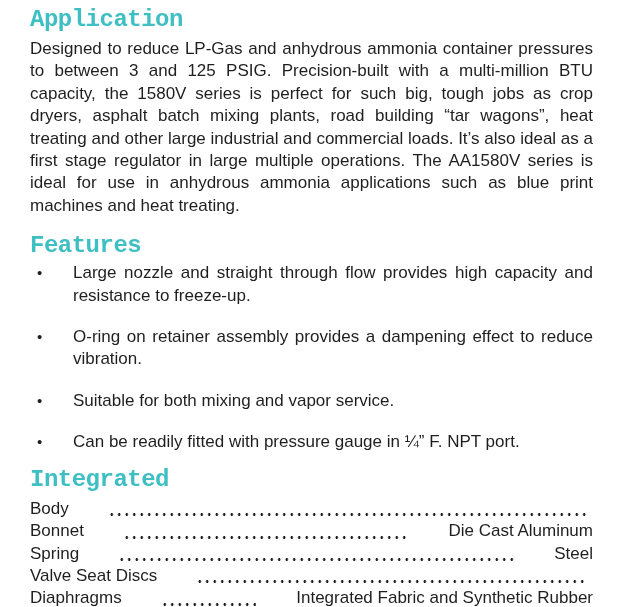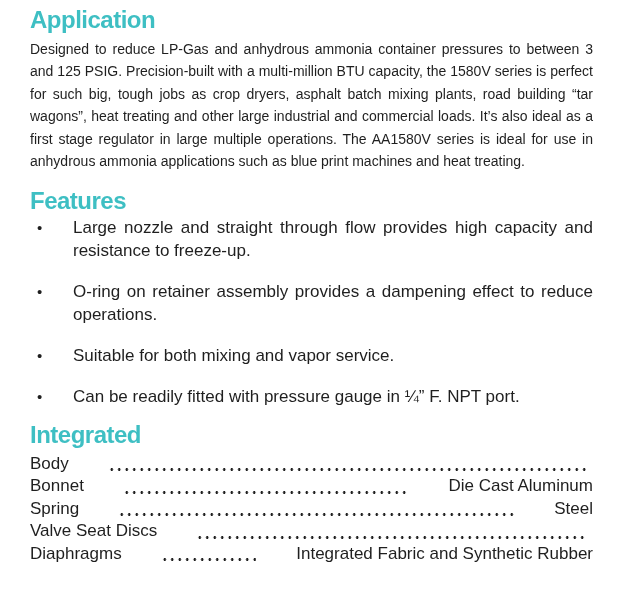--- a/index.html
+++ b/index.html
@@ -15,30 +15,30 @@
     color: #1f1f1f;
   }
   .page {
     box-sizing: border-box;
     width: 621px;
     height: 607px;
     padding: 6px 28px 0 30px;
   }
   h2.section-heading {
     margin: 0;
-    font-family: Liberation Sans, sans-serif;
+    font-family: Liberation Mono, monospace;
     font-weight: 700;
     font-size: 24px;
     line-height: 28px;
     letter-spacing: -0.5px;
     color: #3EBFC3;
   }
   .app-body {
     margin: 4px 0 2px 0;
-    font-size: 14px;
+    font-size: 17px;
     line-height: 22.4px;
     text-align: justify;
   }
   .features-section { margin-top: 15px; }
   ul.features-list {
     list-style: none;
     margin: 2px 0 0 0;
     padding: 0;
   }
   ul.features-list li {
@@ -92,21 +92,21 @@
 
   <section class="features-section">
     <h2 class="section-heading">Features</h2>
     <ul class="features-list">
       <li>
         <span class="bullet">•</span>
         <span class="bullet-text">Large nozzle and straight through flow provides high capacity and resistance to freeze-up.</span>
       </li>
       <li>
         <span class="bullet">•</span>
-        <span class="bullet-text">O-ring on retainer assembly provides a dampening effect to reduce operations.</span>
+        <span class="bullet-text">O-ring on retainer assembly provides a dampening effect to reduce vibration.</span>
       </li>
       <li>
         <span class="bullet">•</span>
         <span class="bullet-text">Suitable for both mixing and vapor service.</span>
       </li>
       <li>
         <span class="bullet">•</span>
         <span class="bullet-text">Can be readily fitted with pressure gauge in ¼” F. NPT port.</span>
       </li>
     </ul>

